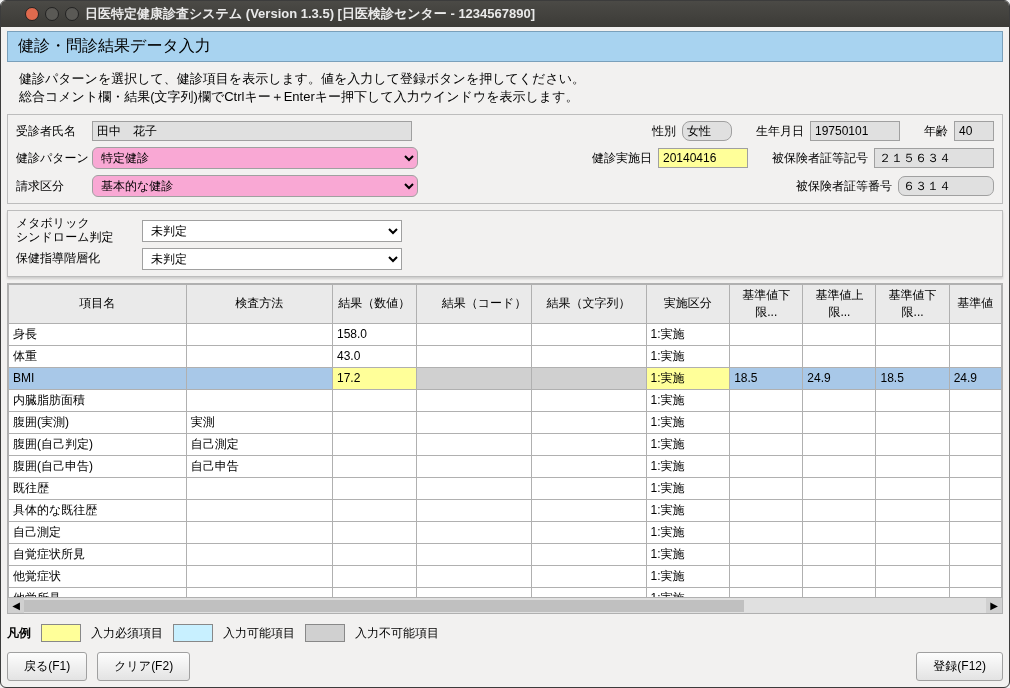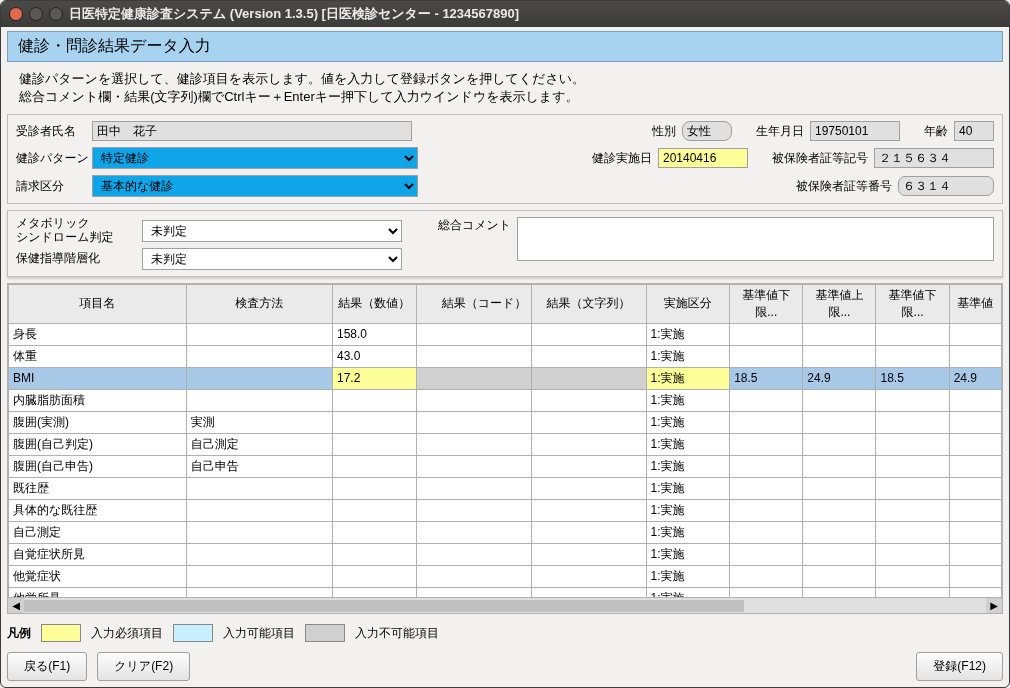--- a/index.html
+++ b/index.html
@@ -21,21 +21,21 @@
     display: flex;
     flex-direction: column;
     overflow: hidden;
   }
   .titlebar {
     background: linear-gradient(#4b4a46, #3c3b37);
     color: #eaeaea;
     height: 26px;
     display: flex;
     align-items: center;
-    padding: 0 8px;
+    padding: 0 24px;
     gap: 6px;
     font-size: 13px;
     font-weight: bold;
   }
   .win-btn { width: 14px; height: 14px; border-radius: 50%; border: 1px solid #222; }
   .win-close { background: #e06a4e; }
   .win-min, .win-max { background: #5a5955; }
   .content {
     flex: 1;
     padding: 4px 6px 6px 6px;
@@ -71,21 +71,21 @@
     border: 1px solid #a0a0a0;
     background: #fff;
     height: 20px;
     padding: 1px 4px;
     font-size: 12px;
     font-family: inherit;
   }
   .fld.ro { background: #e0e0e0; color: #000; }
   .fld.yel { background: #ffff99; }
   select.fld { height: 22px; }
-  .yel-sel { background: #0ea5e9; }
+  .yel-sel { background: #f9a8d4; border-radius: 6px; }
   .spacer { flex: 1; }
   .table-wrap {
     flex: 1;
     border: 1px solid #b0b0b0;
     overflow: hidden;
     position: relative;
     display: flex;
     flex-direction: column;
     min-height: 0;
   }
@@ -233,24 +233,20 @@
               <option>未判定</option>
             </select>
           </div>
           <div class="row">
             <span class="lbl" style="width:120px">保健指導階層化</span>
             <select class="fld" style="width:260px">
               <option>未判定</option>
             </select>
           </div>
         </div>
-        <div style="display:flex;gap:6px;flex:1;align-items:flex-start">
-          <span class="lbl" style="margin-left:30px">総合コメント</span>
-          <div class="comment-box"></div>
-        </div>
       </div>
     </div>
 
     <div class="table-wrap">
       <div class="grid-scroll">
         <table class="grid" id="results-grid">
           <thead>
               <tr id="grid-head">
                 <th style="width: 170px;">項目名</th>
                 <th style="width: 140px;">検査方法</th>

